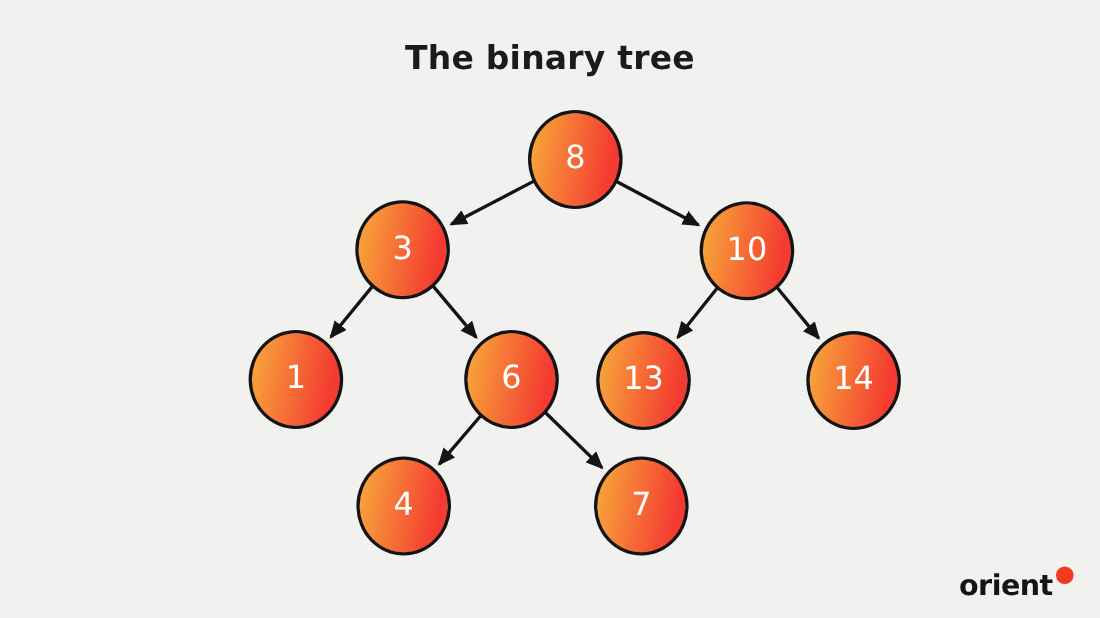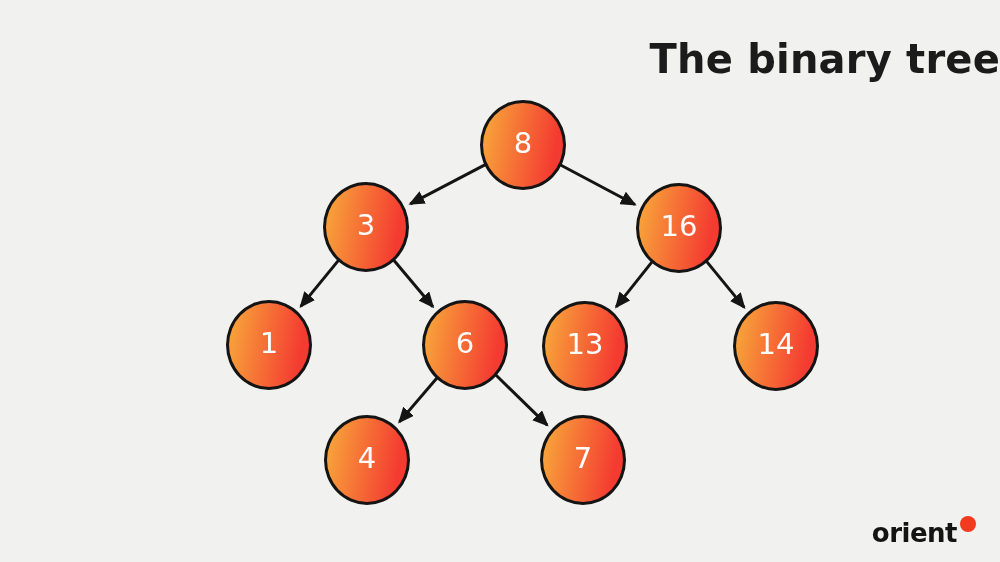--- a/index.html
+++ b/index.html
@@ -13,22 +13,22 @@
     height: 562px;
     background: var(--bg, #F1F1EF);
     overflow: hidden;
   }
   .title {
     position: absolute;
     top: 36px;
     left: 0;
     width: 100%;
     margin: 0;
-    text-align: right;
-    font-size: 40px;
+    text-align: center;
+    font-size: 30px;
     font-weight: 700;
     letter-spacing: 0.2px;
     color: var(--title-color, #1B1B1B);
   }
   .edges {
     position: absolute;
     left: 0;
     top: 0;
   }
   .nodes {
@@ -102,21 +102,21 @@
     </svg>
 
   <div class="nodes">
       <div class="node" style="left: 480px; top: 100px;">
         <span>8</span>
       </div>
       <div class="node" style="left: 323px; top: 182px;">
         <span>3</span>
       </div>
       <div class="node" style="left: 636px; top: 183px;">
-        <span>16</span>
+        <span>10</span>
       </div>
       <div class="node" style="left: 226px; top: 300px;">
         <span>1</span>
       </div>
       <div class="node" style="left: 422px; top: 300px;">
         <span>6</span>
       </div>
       <div class="node" style="left: 542px; top: 301px; align-items: center;">
         <span>13</span>
       </div>

